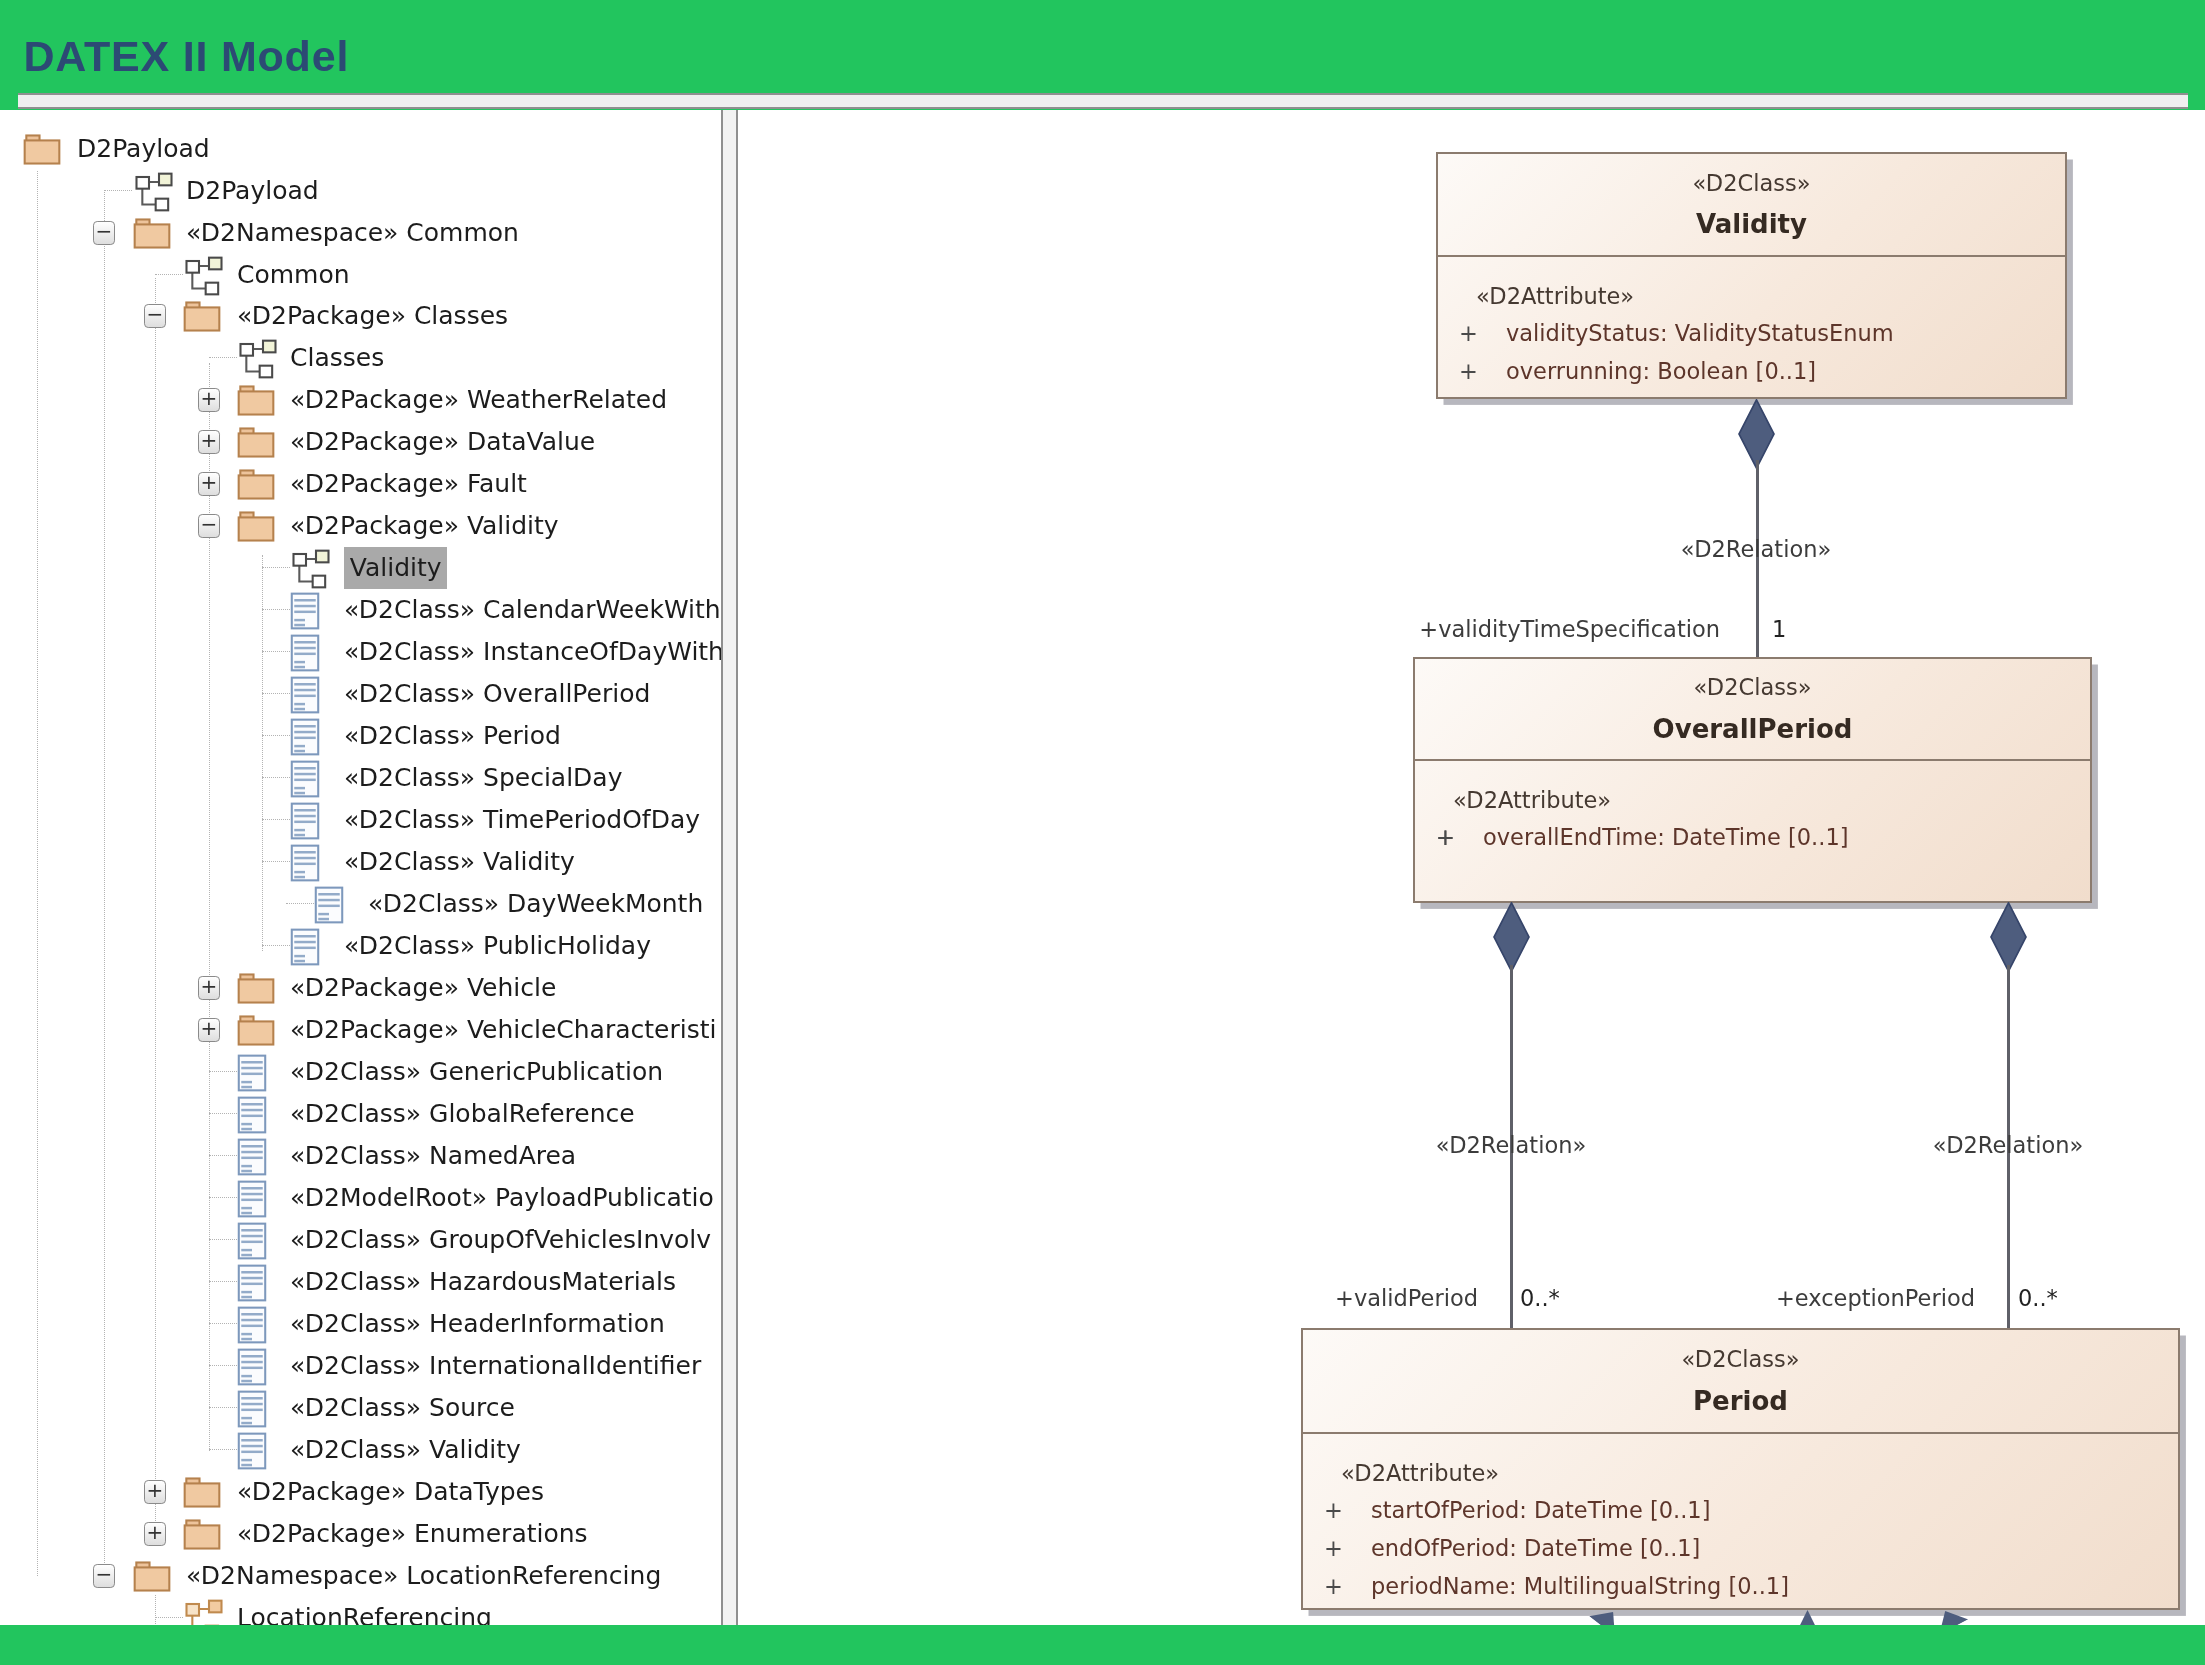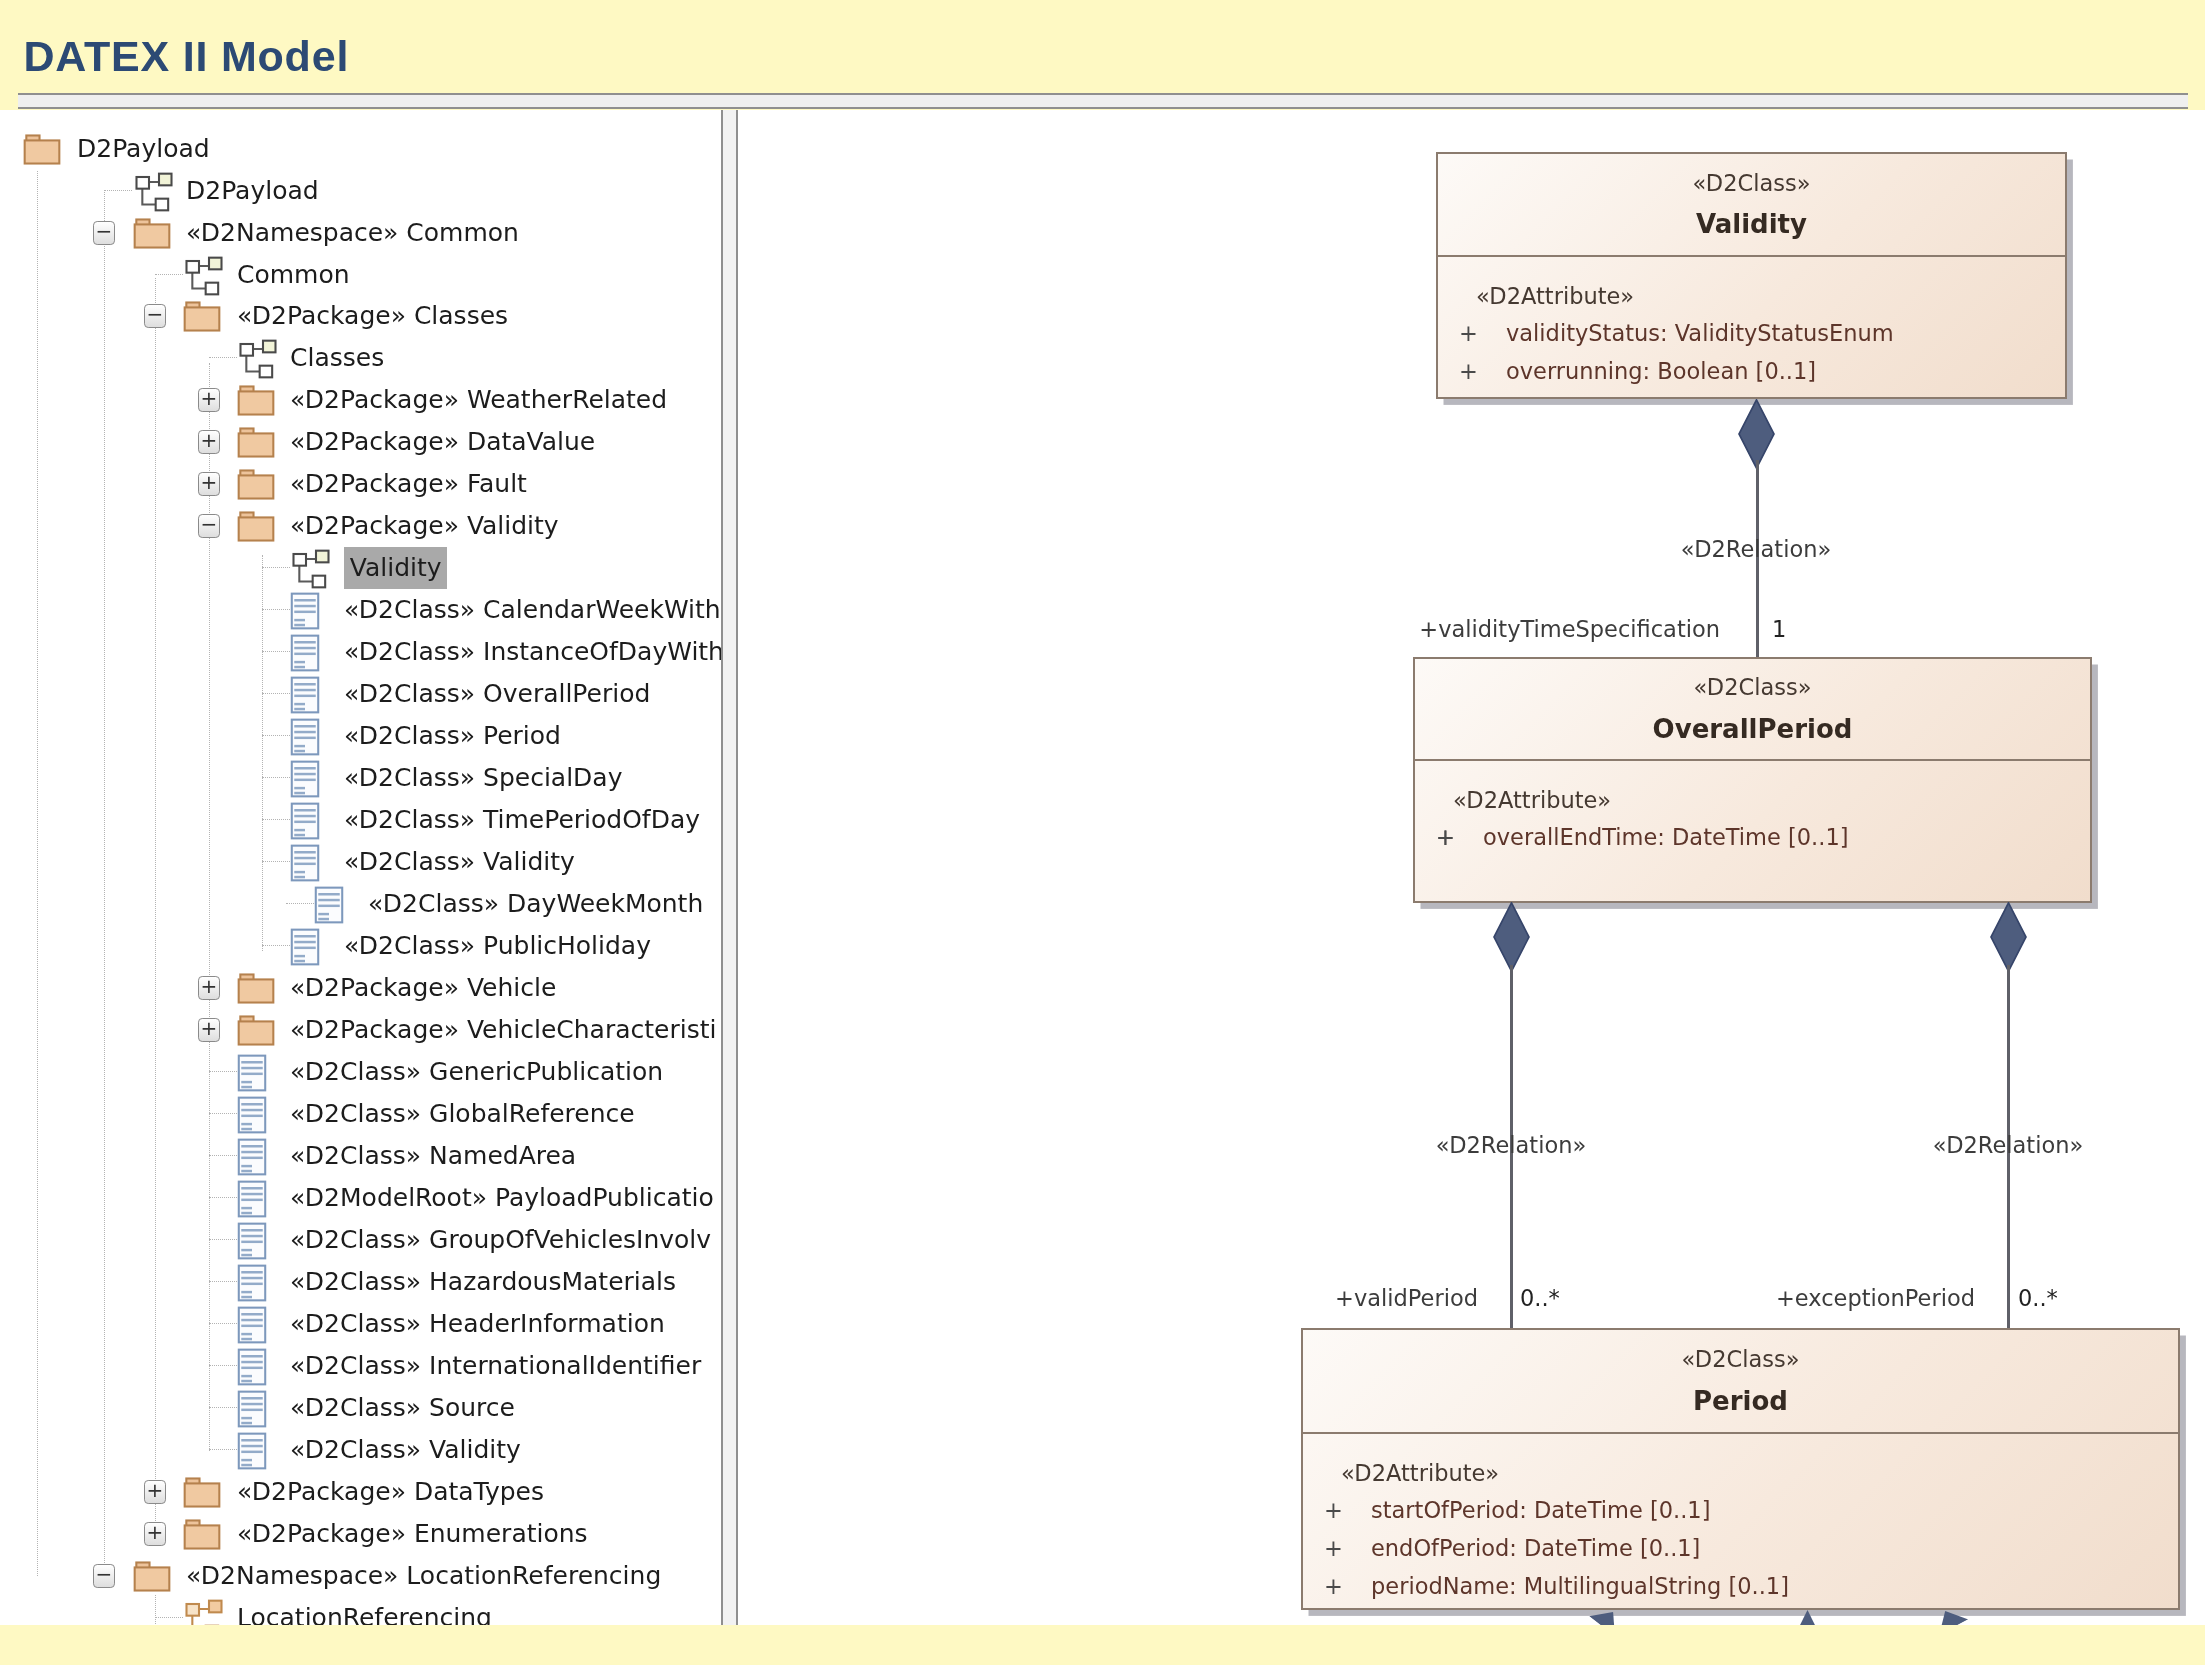--- a/index.html
+++ b/index.html
@@ -1,16 +1,16 @@
 <!DOCTYPE html>
 <html style="font-size:13.3px"><head>
 <meta charset="utf-8">
 <style>
   html,body{margin:0;padding:0;background:#ffffff;}
-  #page{position:relative;width:2205px;height:1666px;background:#fef9c3;overflow:hidden;
+  #page{position:relative;width:2205px;height:1666px;background:#22c55e;overflow:hidden;
         font-family:"DejaVu Sans",sans-serif;}
   
   .page-title{position:absolute;left:23.4px;top:32px;font-family:"Liberation Sans",sans-serif;
         font-size:43px;font-weight:bold;color:#2c4a74;letter-spacing:0.8px;}
   .hband{position:absolute;left:18.3px;top:93px;width:2170px;height:11.7px;background:#efefef;
         border-top:2.5px solid #8f8f8f;border-bottom:2.5px solid #8f8f8f;}
   
   .tree-panel{position:absolute;left:0;top:110px;width:721px;height:1515px;background:#fff;overflow:hidden;}
   .vdivider{position:absolute;left:721px;top:110px;width:12.5px;height:1515px;background:#f2f2f2;
         border-left:2.5px solid #8f8f8f;border-right:2.5px solid #8f8f8f;}

